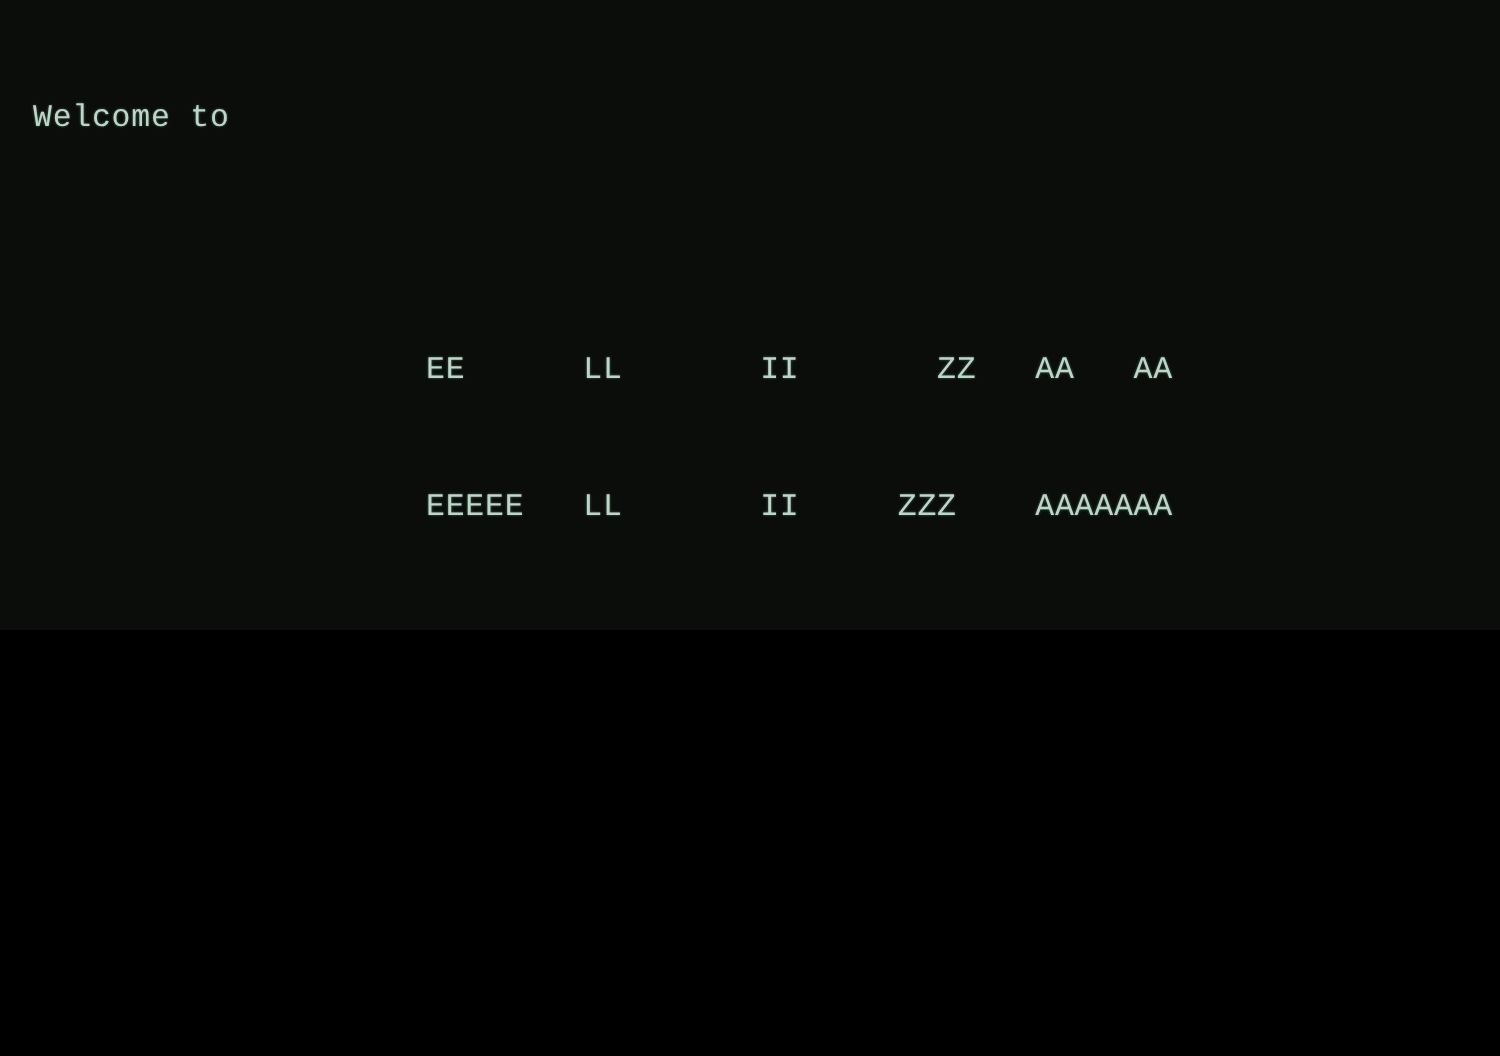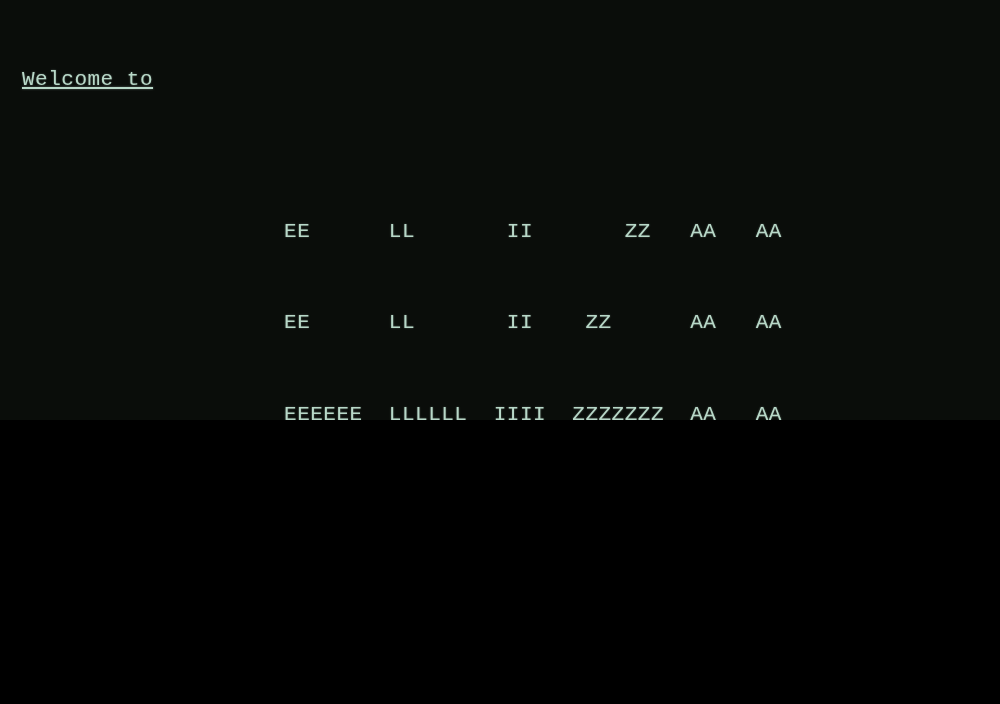--- a/index.html
+++ b/index.html
@@ -17,42 +17,42 @@
       height: 704px;
       overflow: hidden;
       padding: 4px 0 0 22px;
       letter-spacing: 0.5px;
     }
     .terminal {
       white-space: pre;
       text-shadow: 0 0 2px rgba(184, 216, 200, 0.4);
     }
     .welcome {
-      margin-bottom: 0;
-      text-decoration: underline;
+      margin-bottom: 16px;
     }
     .ascii-art {
       margin-left: 0;
     }
     .black-area {
       position: absolute;
       top: 420px;
       left: 0;
       width: 1000px;
       height: 284px;
       background: #000;
     }
   </style>
 </head>
 <body>
 
 <div class="terminal">
   <div class="welcome">Welcome to</div>
   <div class="ascii-art">
     <div>                    EE      LL       II       ZZ   AA   AA</div>
+    <div>                    EEEEE   LL       II     ZZZ    AAAAAAA</div>
     <div>                    EE      LL       II    ZZ      AA   AA</div>
     <div>                    EEEEEE  LLLLLL  IIII  ZZZZZZZ  AA   AA</div>
   </div>
   
   
 </div>
 
 <div class="black-area"></div>
 
 </body></html>

